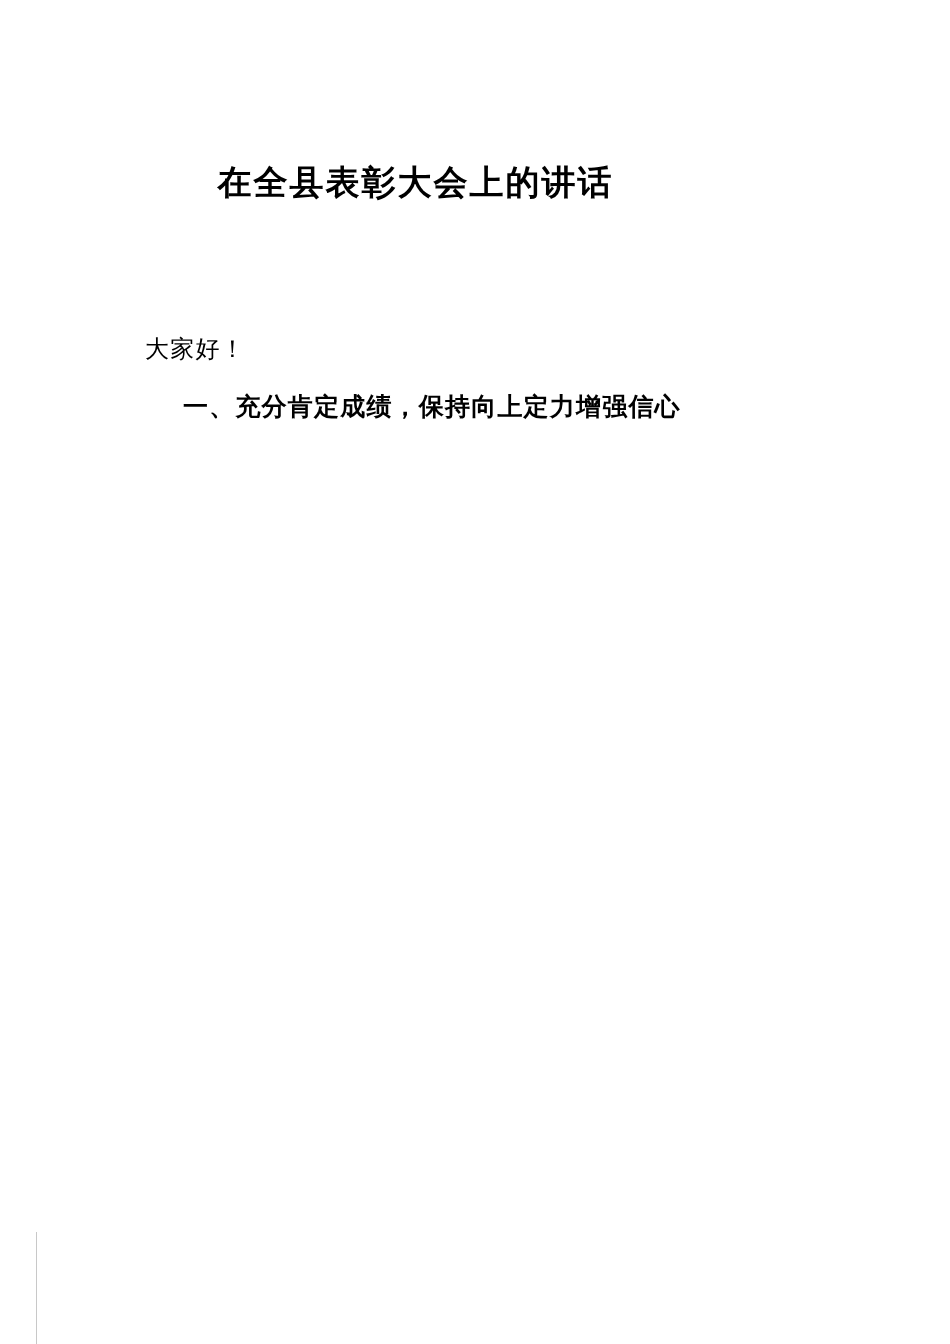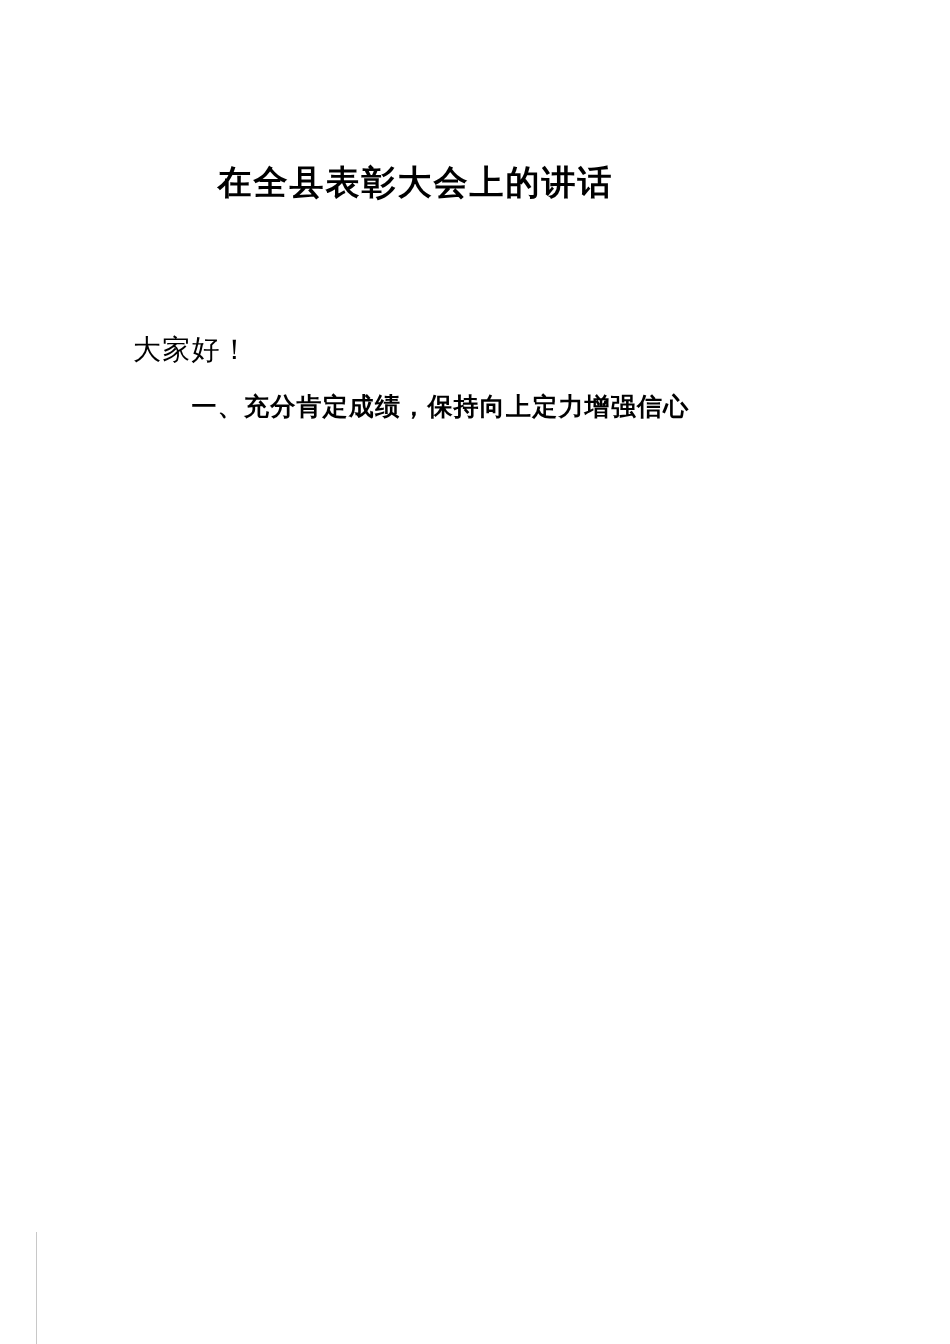--- a/index.html
+++ b/index.html
@@ -24,22 +24,22 @@
   }
   .doc-title {
     margin: 0 0 128px 0;
     text-align: center;
     font-size: 34px;
     font-weight: 700;
     letter-spacing: 2px;
     line-height: 46px;
   }
   .para {
-    margin: 0;
-    font-size: 28px;
+    margin: 12px;
+    font-size: 24px;
     line-height: 31px;
     letter-spacing: 1.2px;
     text-align: justify;
     word-break: break-all;
   }
   .greeting {
     margin-bottom: 16px;
   }
   .indent {
     text-indent: 2em;
@@ -47,21 +47,20 @@
   .para + .para {
     margin-top: 14px;
   }
   .body-heading {
     margin: 26px 0 20px 0;
     font-size: 25px;
     font-weight: 700;
     line-height: 32px;
     text-indent: 2em;
     letter-spacing: 1.2px;
-    text-align: center;
   }
   .edge-line {
     position: absolute;
     left: 36px;
     bottom: 0;
     width: 1px;
     height: 112px;
     background: #c8c8c8;
   }
 </style>

